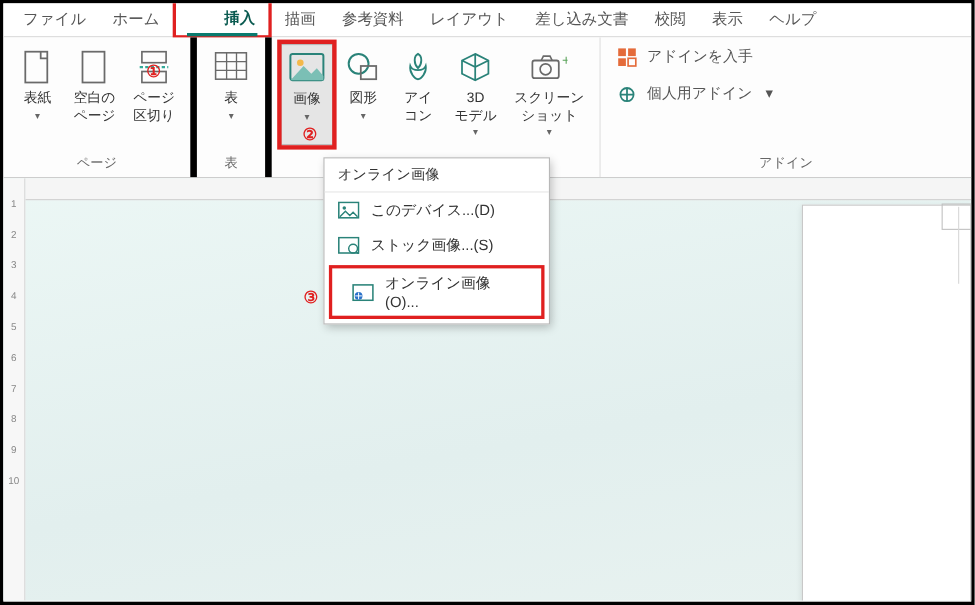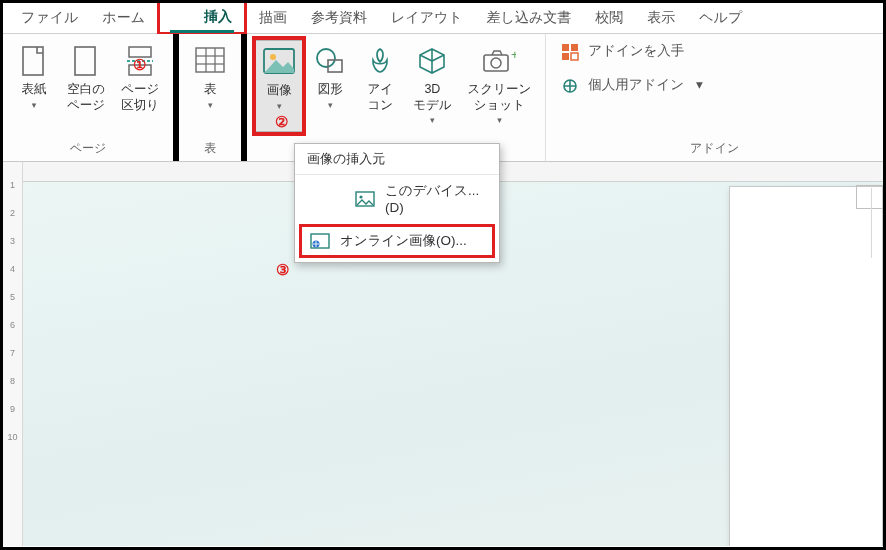--- a/index.html
+++ b/index.html
@@ -130,26 +130,25 @@
     padding:6px 12px 6px 12px;
     font-size:13px;
     color:#333;
     border-bottom:1px solid #e6e6e6;
   }
   .dd-item{
     display:flex; align-items:center; gap:10px;
     padding:7px 12px;
     font-size:13.5px;
     cursor:pointer;
-    margin-left:48px;
   }
   .dd-item.redbox3{
     border:3px solid #e02020;
     margin:2px 4px 4px;
-    padding:5px 8px;
+    padding:5px 18px;
   }
   .dd-ico{ width:20px; height:18px; display:flex; align-items:center; justify-content:center; color:#2a8379; }
 
   
   .docwrap{
     position:relative;
     height: calc(100% - 32px - 128px);
     background: linear-gradient(170deg,#ecf7f5 0%, #e2efee 60%, #e8f2f0 100%);
     overflow:hidden;
   }
@@ -350,30 +349,40 @@
       </span>
       <span>個人用アドイン</span>
       <span class="caret" style="margin-left:4px">▾</span>
     </div>
     <div class="group-label" style="align-self:center">アドイン</div>
   </div>
 
 </div>
 
 <div class="dropdown">
-  <div class="dd-title">画像の挿入元</div>
+  <div class="dd-title">オンライン画像</div>
   <div class="dd-item">
     <span class="dd-ico">
       <svg width="20" height="16" viewBox="0 0 20 16">
           <rect x="1" y="1" width="18" height="14" fill="none" stroke="#2a8379" stroke-width="1.4"></rect>
           <circle cx="6" cy="6" r="1.6" fill="#2a8379"></circle>
           <path d="M2 14l5-5 4 4 3-3 4 4" fill="none" stroke="#2a8379" stroke-width="1.3"></path>
         </svg>
     </span>
     <span>このデバイス...(D)</span>
+  </div>
+  <div class="dd-item">
+    <span class="dd-ico">
+      <svg width="20" height="16" viewBox="0 0 20 16">
+          <rect x="1" y="1" width="18" height="14" fill="none" stroke="#2a8379" stroke-width="1.4"></rect>
+          <circle cx="14" cy="11" r="4" fill="none" stroke="#2a8379" stroke-width="1.3"></circle>
+          <line x1="17" y1="14" x2="19" y2="16" stroke="#2a8379" stroke-width="1.3"></line>
+        </svg>
+    </span>
+    <span>ストック画像...(S)</span>
   </div>
   <div class="dd-item redbox3">
     <span class="dd-ico">
       <svg width="20" height="16" viewBox="0 0 20 16">
           <rect x="1" y="1" width="18" height="14" fill="none" stroke="#2a8379" stroke-width="1.4"></rect>
           <circle cx="6" cy="11" r="3.5" fill="#2a71c9"></circle>
           <path d="M3 11h6M6 8v6" stroke="#fff" stroke-width="0.9"></path>
         </svg>
     </span>
     <span>オンライン画像(O)...</span>

